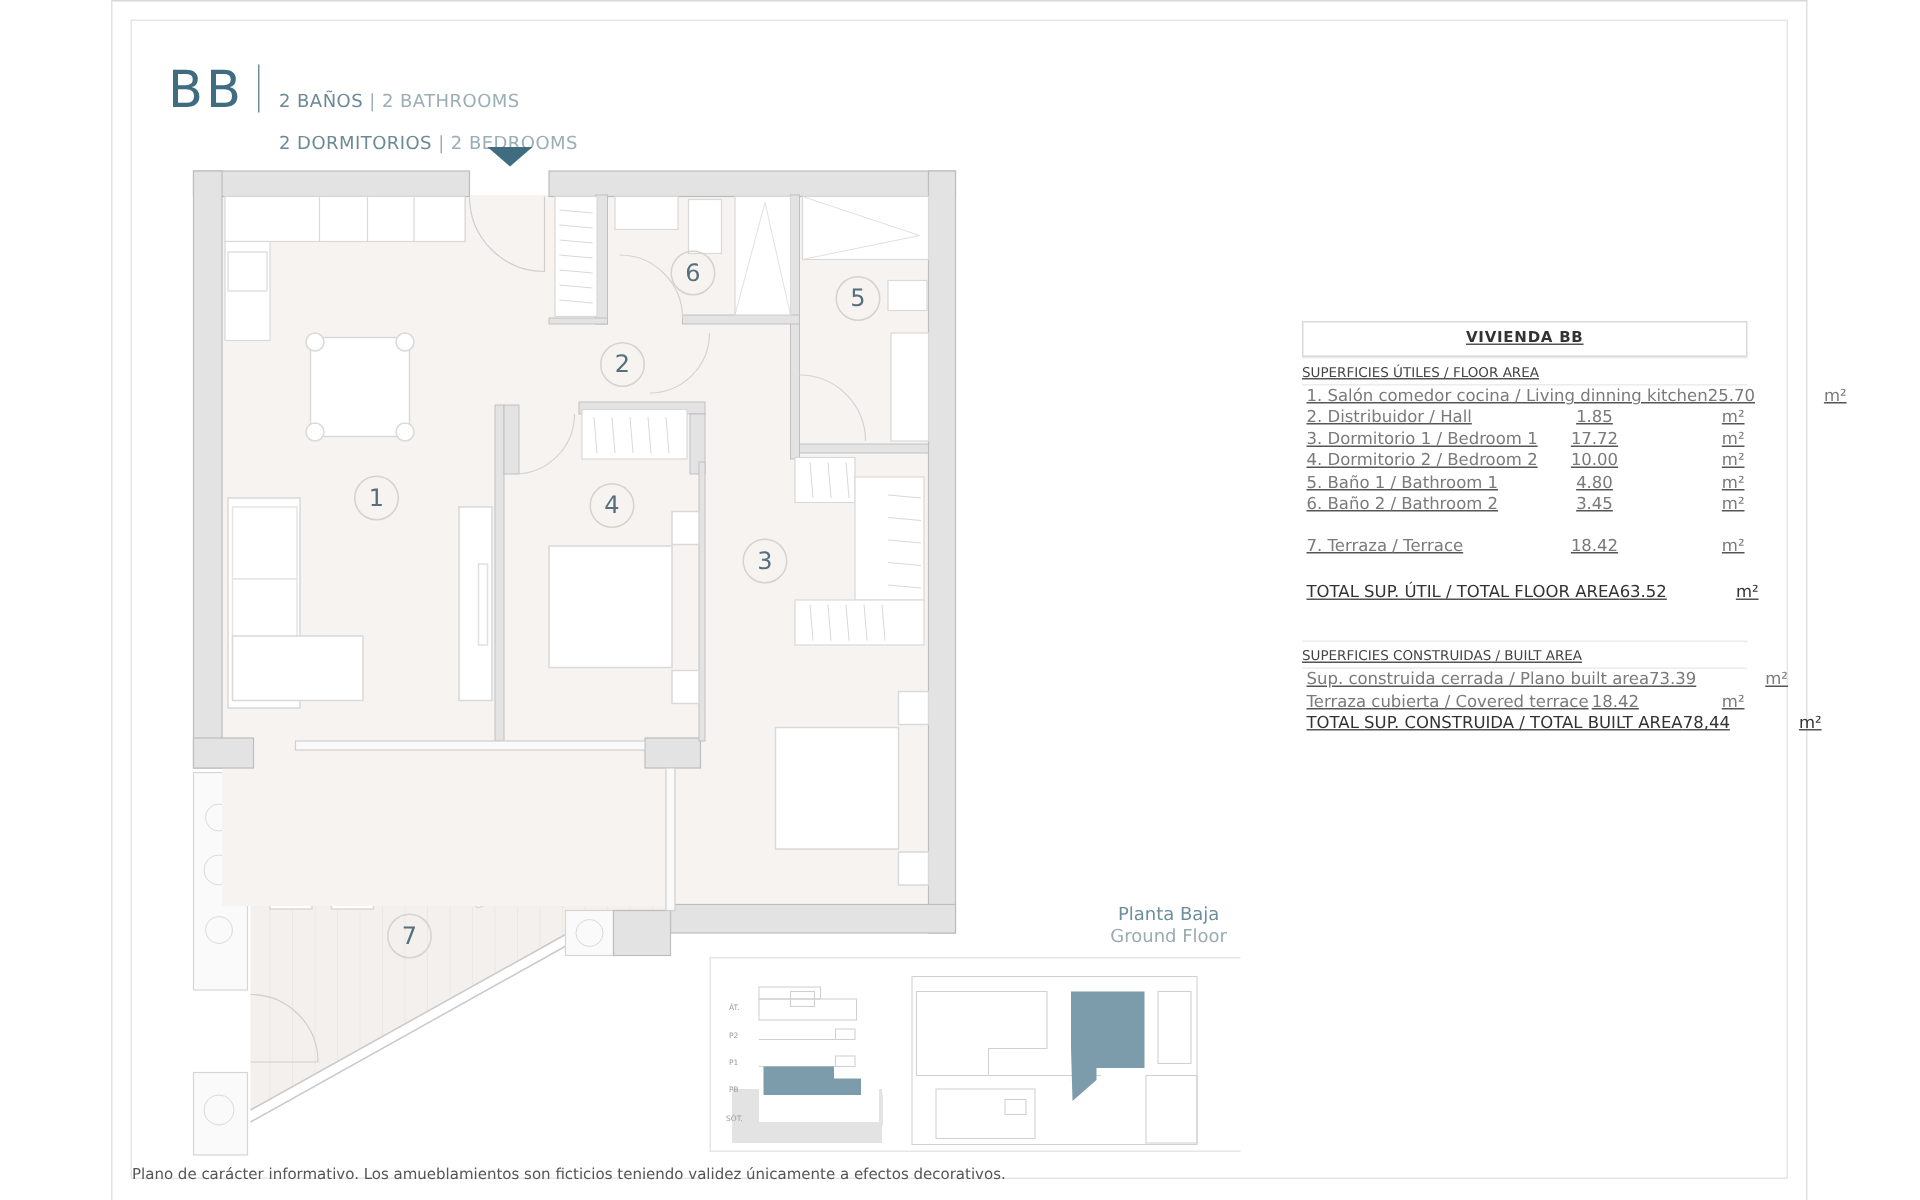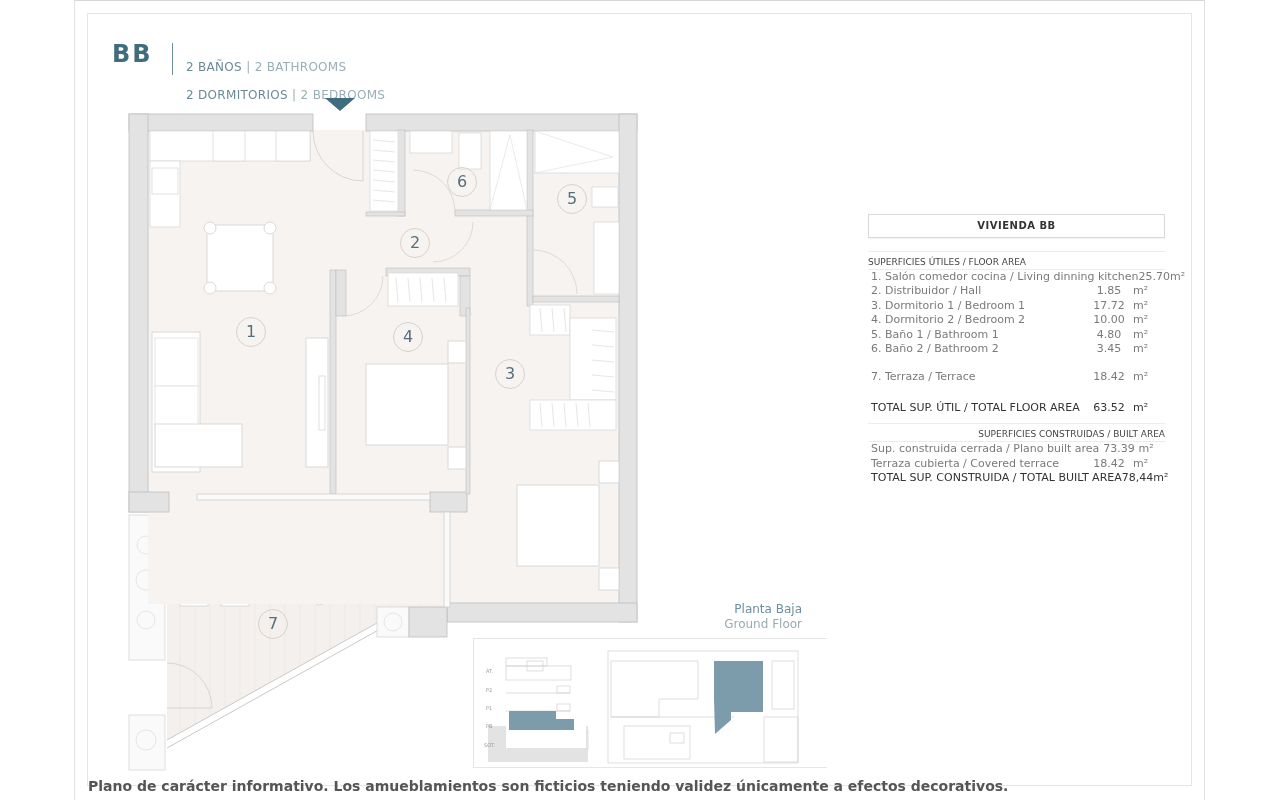--- a/index.html
+++ b/index.html
@@ -1,41 +1,41 @@
 <!DOCTYPE html>
 <html><head>
 <meta charset="utf-8">
 <style>
   html, body { margin:0; padding:0; background:#ffffff; }
   body { width:1280px; height:800px; position:relative; overflow:hidden; font-family:"DejaVu Sans", sans-serif; color:#555; }
   .frame-outer { position:absolute; left:74px; top:0; width:1131px; height:800px; border-left:1px solid #e2e2e2; border-right:1px solid #e2e2e2; border-top:1px solid #d8d8d8; box-sizing:border-box; }
   .frame-inner { position:absolute; left:87px; top:13px; width:1105px; height:773px; border:1px solid #e6e6e6; box-sizing:border-box; }
 
-  .unit-code { position:absolute; left:112px; top:40px; font-size:24px; font-weight:bold; color:#3f6c7e; letter-spacing:2px; font-family:"DejaVu Sans", sans-serif; }
+  .unit-code { position:absolute; left:112px; top:40px; font-size:34px; font-weight:normal; color:#3f6c7e; letter-spacing:2px; font-family:"DejaVu Sans", sans-serif; }
   .unit-sep { position:absolute; left:172px; top:43px; width:1px; height:32px; background:#6f8d99; }
   .unit-line { position:absolute; left:186px; font-size:12px; color:#6b8a96; letter-spacing:0.3px; }
   .unit-line .pipe { color:#9aaeb6; }
   .unit-line .en { color:#9aaeb6; }
 
   .plan { position:absolute; left:0; top:0; width:1280px; height:800px; }
 
-  .floor-caption { position:absolute; right:478px; top:602px; text-align:right; font-size:12px; line-height:15px; color:#6b8f9c; }
+  .floor-caption { position:absolute; right:462px; top:602px; text-align:center; font-size:12px; line-height:15px; color:#6b8f9c; }
   .floor-caption .en { color:#9aabb2; }
 
   .keyplan { position:absolute; left:473px; top:638px; width:354px; height:130px; border:1px solid #e6e6e6; border-right:none; box-sizing:border-box; }
 
-  .disclaimer { position:absolute; left:88px; top:778px; font-size:14px; color:#555; white-space:nowrap;font-weight:bold; }
-
-  .table { position:absolute; left:868px; top:214px; width:297px; font-size:9.5px; }
+  .disclaimer { position:absolute; left:88px; top:778px; font-size:10px; color:#555; white-space:nowrap; }
+
+  .table { position:absolute; left:868px; top:214px; width:297px; font-size:9.5px;text-decoration:underline; }
   .tbl-title { border:1px solid #d9d9d9; height:22px; line-height:22px; text-align:center; font-weight:bold; font-size:10px; color:#333; letter-spacing:0.5px; box-shadow:0 1px 1px rgba(0,0,0,0.04); }
-  .tbl-section-head { margin-top:13px; border-top:1px solid #ececec; padding-top:4px; font-size:9px; color:#444; height:13px; line-height:13px; border-bottom:1px solid #ececec; }
+  .tbl-section-head { border-top:1px solid #ececec; padding-top:4px; font-size:9px; color:#444; height:13px; line-height:13px; border-bottom:1px solid #ececec; }
   .tbl-row { display:flex; height:14.4px; line-height:14.4px; color:#7a7a7a; font-size:11px; }
   .tbl-row .lbl { flex:1; padding-left:3px; white-space:nowrap; }
   .tbl-row .val { width:48px; text-align:center; }
-  .tbl-row .unit { width:30px; padding-right:2px; }
+  .tbl-row .unit { width:30px; text-align:right; padding-right:2px;margin-left:46px; }
   .tbl-row.gap { margin-top:14px; }
   .tbl-row.total { color:#333; margin-top:16px; }
   .tbl-row.total-built { color:#333; }
   .tbl-section2 { margin-top:6px; }
 </style>
 </head>
 <body>
 
 <div class="frame-outer"></div>
 <div class="frame-inner"></div>
@@ -321,21 +321,21 @@
       <span class="unit">m²</span>
     </div>
 
   <div class="tbl-row total">
       <span class="lbl">TOTAL SUP. ÚTIL / TOTAL FLOOR AREA</span>
       <span class="val">63.52</span>
       <span class="unit">m²</span>
     </div>
 
   <div class="tbl-section2">
-    <div class="tbl-section-head" style="margin-top:8px;text-align:right;">SUPERFICIES CONSTRUIDAS / BUILT AREA</div>
+    <div class="tbl-section-head" style="margin-top:25px;">SUPERFICIES CONSTRUIDAS / BUILT AREA</div>
     <div class="tbl-row">
         <span class="lbl">Sup. construida cerrada / Plano built area</span>
         <span class="val">73.39</span>
         <span class="unit">m²</span>
       </div>
     <div class="tbl-row">
         <span class="lbl">Terraza cubierta / Covered terrace</span>
         <span class="val">18.42</span>
         <span class="unit">m²</span>
       </div>

